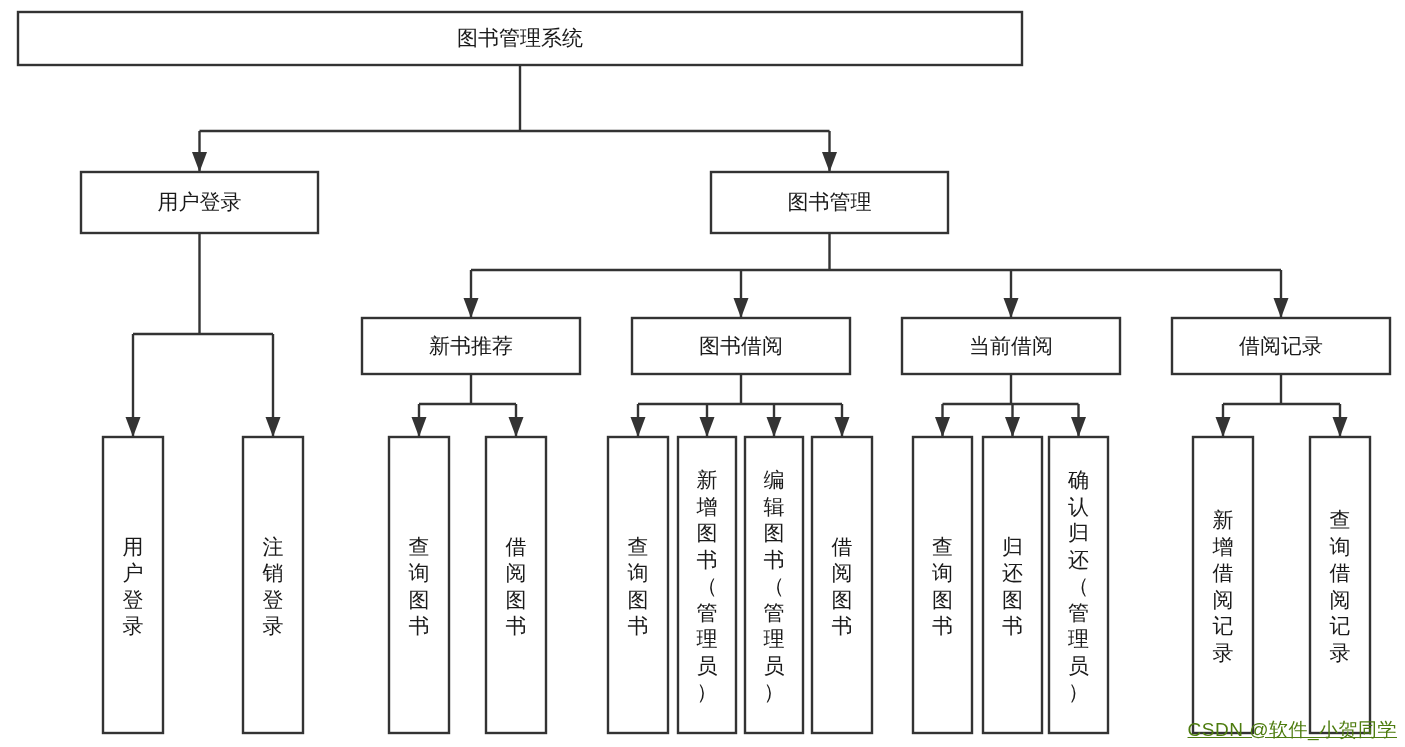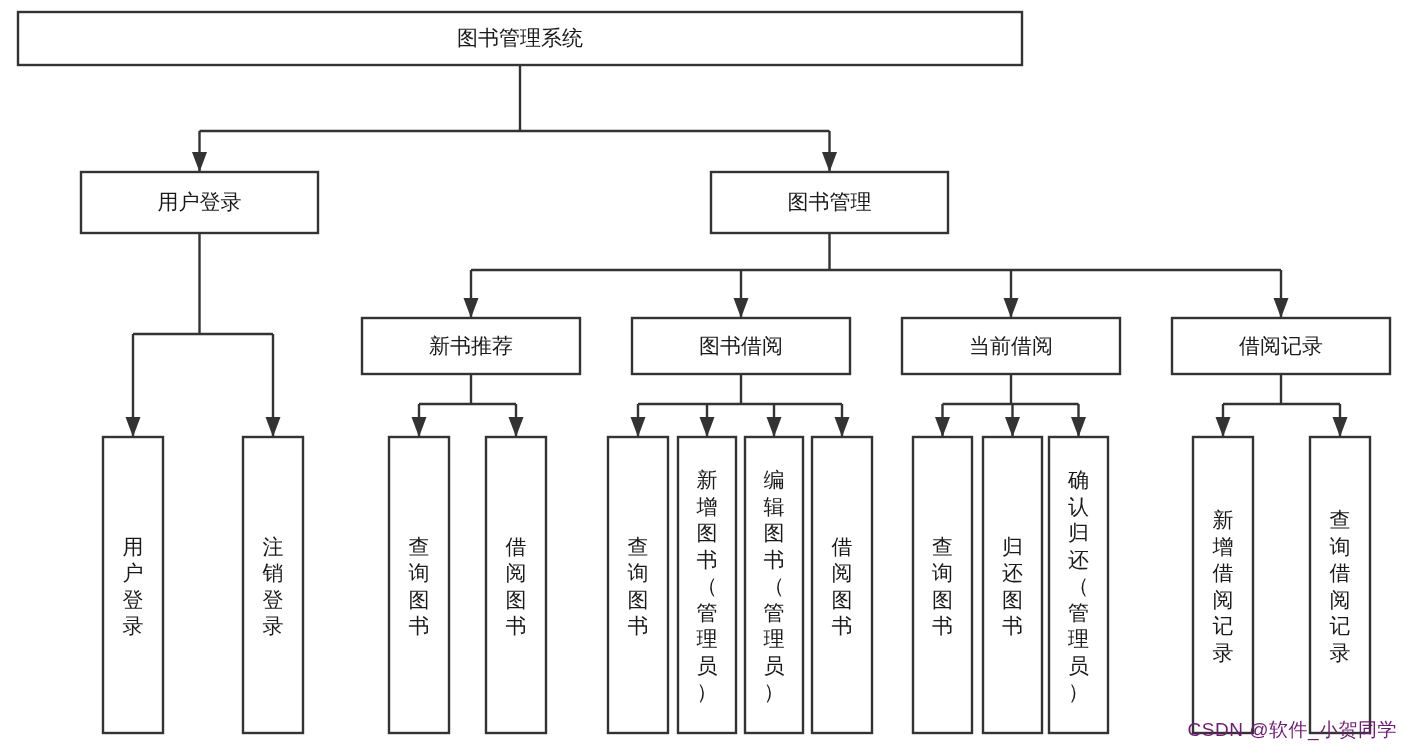--- a/index.html
+++ b/index.html
@@ -54,23 +54,24 @@
   .arrow-head {
     fill: #333333;
     stroke: none;
   }
   .watermark-text {
     position: absolute;
     right: 8px;
     bottom: 4px;
     font-family: "Liberation Sans", "DejaVu Sans", sans-serif;
     font-size: 19px;
-    color: #701a75;
+    color: #4d7c0f;
     white-space: nowrap;
     letter-spacing: 0.5px;
+    text-decoration: underline;
   }
 </style>
 </head>
 <body>
 
 <div id="diagram-root">
   <svg class="diagram-canvas" id="diagram-svg" viewBox="0 0 1405 747" xmlns="http://www.w3.org/2000/svg">
       <g>
         <line x1="520" y1="65" x2="520" y2="131" class="connector-line"></line>
         <line x1="199.5" y1="131" x2="829.5" y2="131" class="connector-line"></line>

